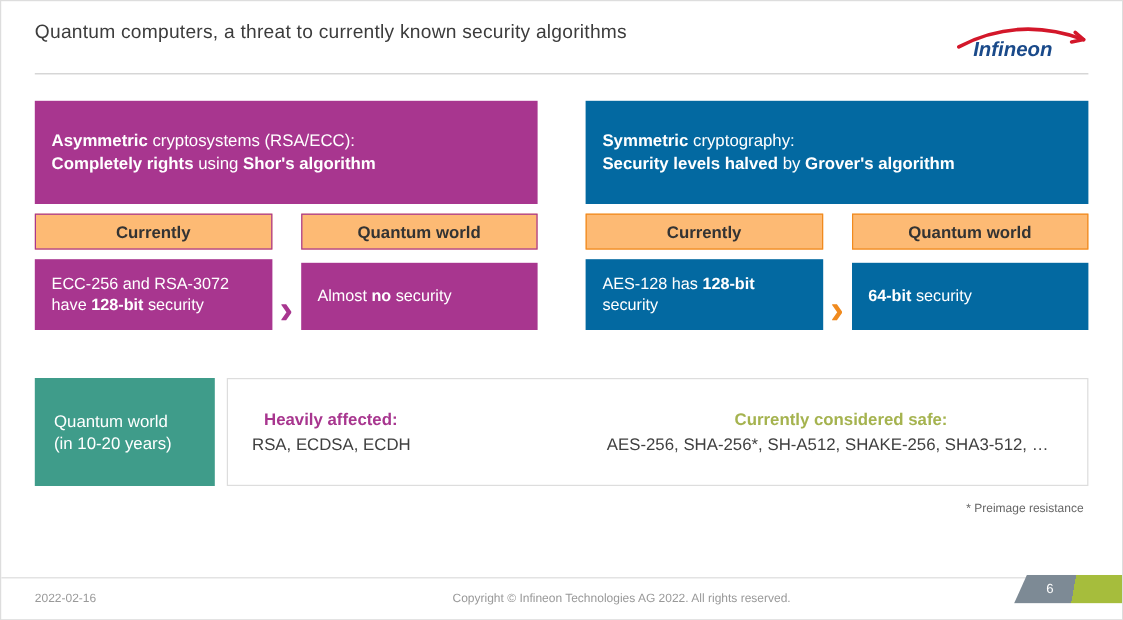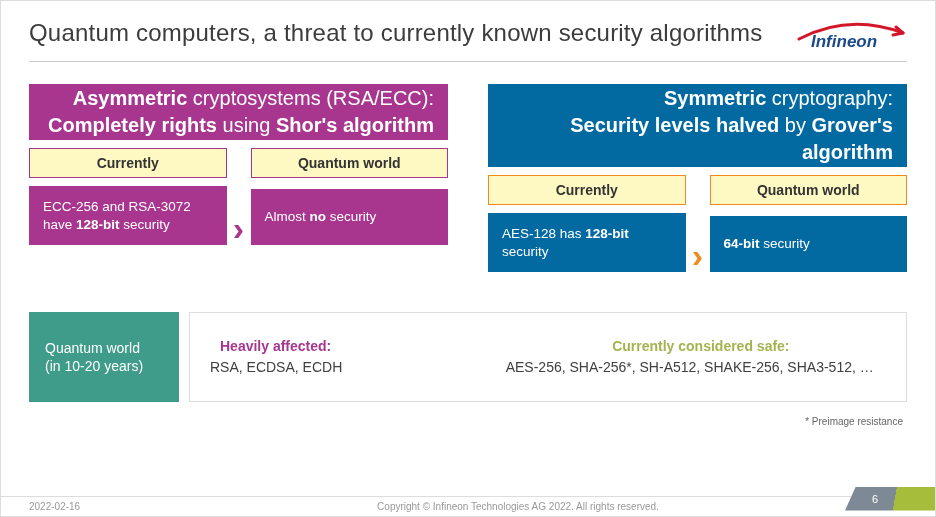--- a/index.html
+++ b/index.html
@@ -18,21 +18,21 @@
     height: 100%;
   }
   .title-row {
     display: flex;
     justify-content: space-between;
     align-items: flex-start;
     border-bottom: 1px solid #ccc;
     padding-bottom: 6px;
   }
   .title {
-    font-size: 24px;
+    font-size: 16px;
     font-weight: 400;
     color: #3c3c3c;
     letter-spacing: 0.2px;
     text-align: center;
   }
   .logo {
     width: 110px;
     height: 36px;
     position: relative;
     flex-shrink: 0;
@@ -45,40 +45,39 @@
     fill: #1a4a8a;
   }
   .columns {
     display: flex;
     gap: 40px;
     margin-top: 22px;
   }
   .col { flex: 1; }
   .col-header {
     color: #fff;
-    font-size: 20px;
-    padding: 1px 14px;
+    font-size: 14px;
+    padding: 24px 14px;
     line-height: 1.35;
-    text-align: right;
   }
   .magenta-bg { background: #a8368f; }
   .orange-bg { background: #0369a1; }
   .sub-labels {
     display: flex;
     gap: 24px;
     margin-top: 8px;
   }
   .sub-label {
     flex: 1;
     border: 1px solid;
     text-align: center;
     font-weight: 700;
     font-size: 14px;
     padding: 6px 12px;
-    background: #fef9c3;
+    background: #fdba74;
   }
   .magenta-border { border-color: #a8368f; color: #333; }
   .orange-border { border-color: #f08a1e; color: #333; }
   .boxes-row {
     display: flex;
     align-items: flex-end;
     margin-top: 8px;
   }
   .box {
     flex: 1;
@@ -133,21 +132,21 @@
     color: #666;
     text-align: right;
     margin-top: 14px;
     padding-right: 4px;
   }
   .footer {
     position: absolute;
     bottom: 0;
     left: 0;
     right: 0;
-    height: 20px;
+    height: 35px;
     border-top: 1px solid #ddd;
     display: flex;
     align-items: center;
     font-size: 10px;
     color: #999;
     padding: 0 28px;
   }
   .footer-date { width: 160px; }
   .footer-copy { flex: 1; text-align: center; }
   .footer-page {

